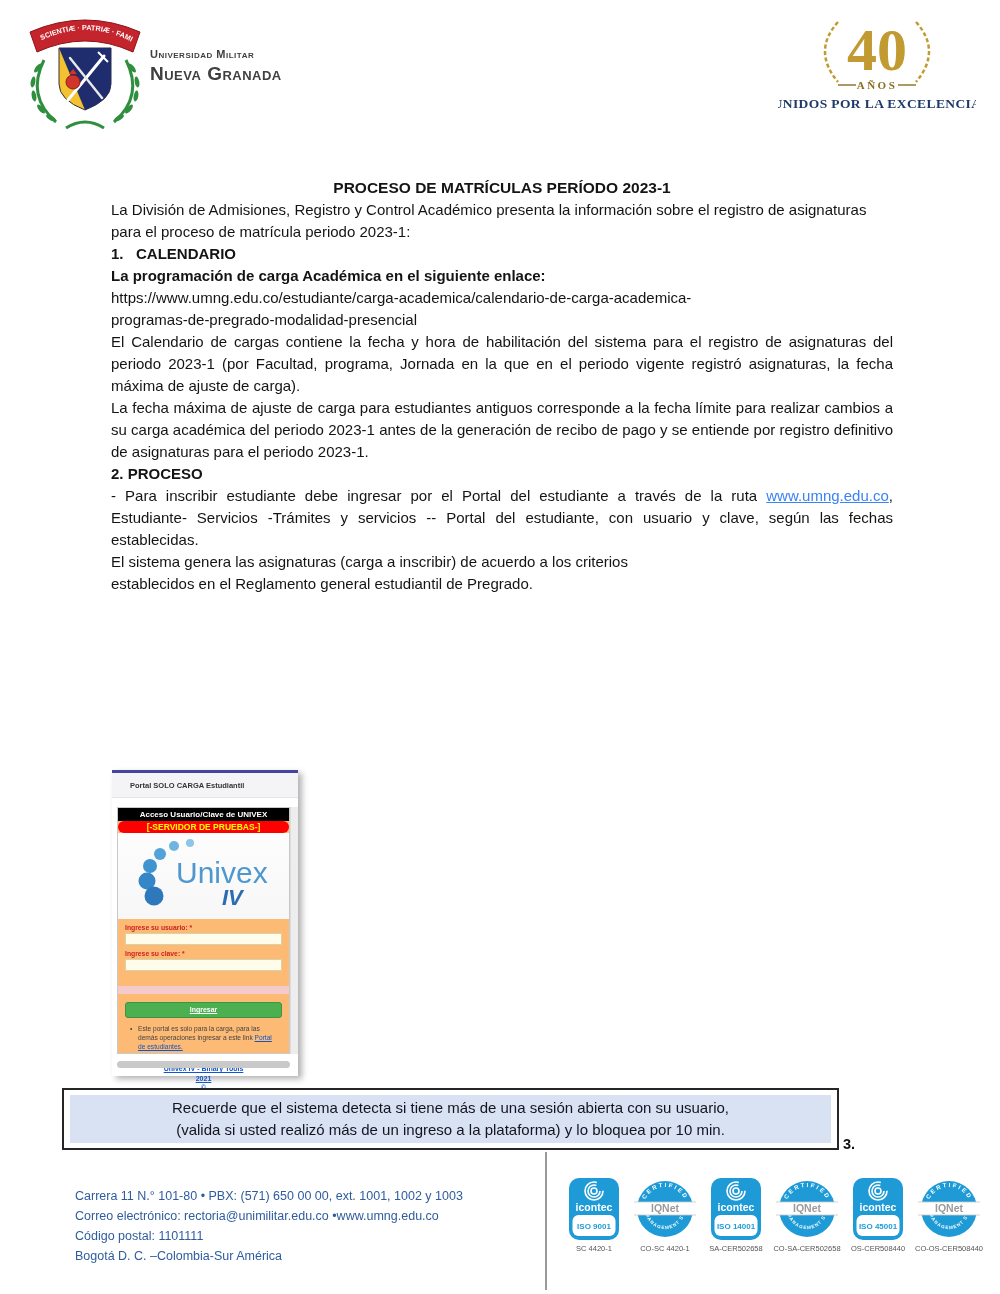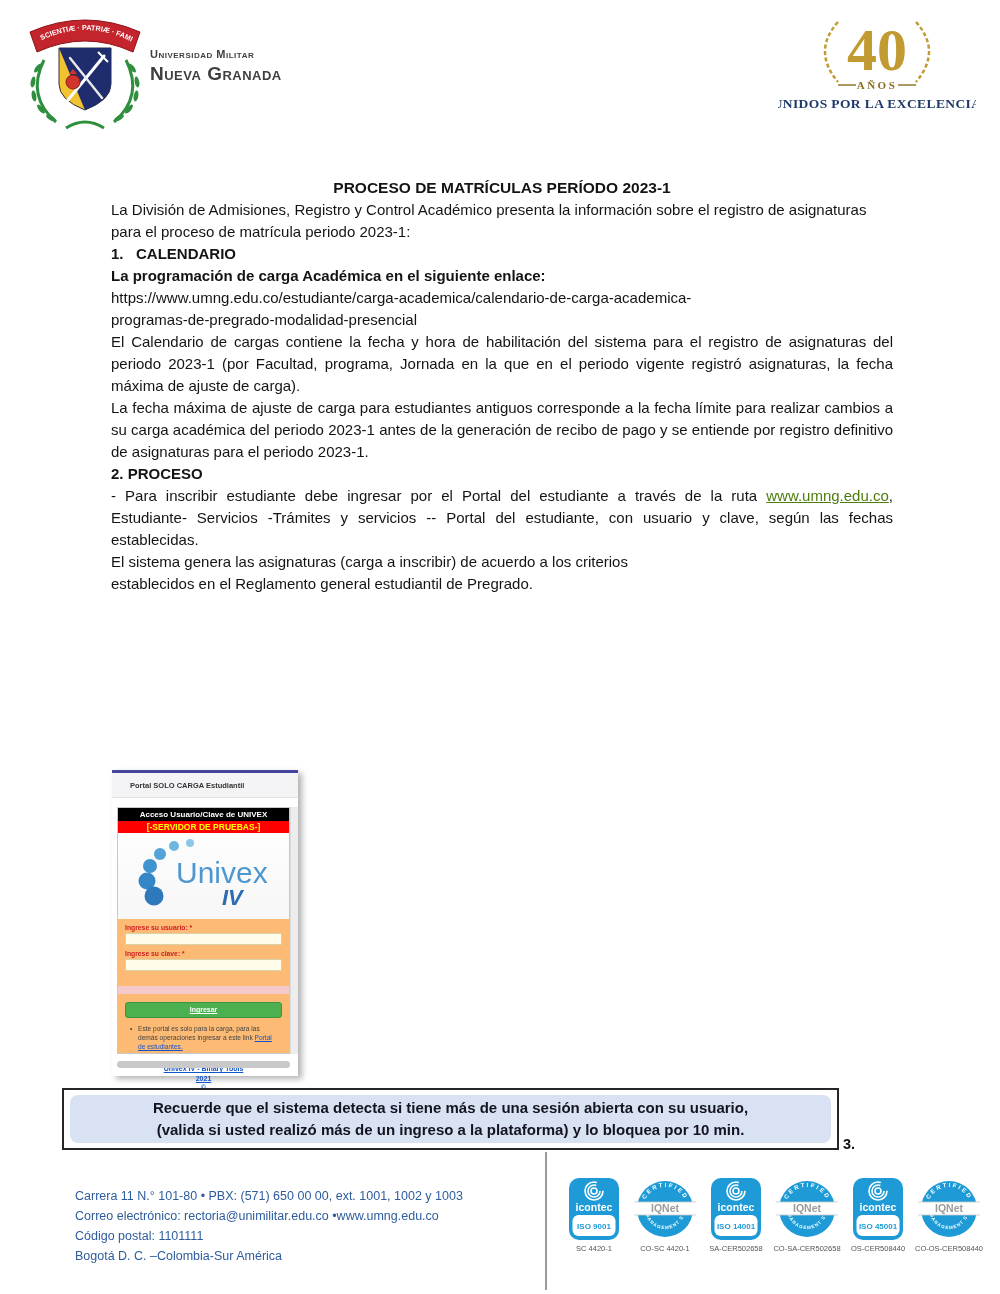--- a/index.html
+++ b/index.html
@@ -20,52 +20,52 @@
   .title{text-align:center;font-weight:bold;font-size:15.5px;}
   .p-intro{margin-top:19px;}
   .h-num{margin-top:18px;font-weight:bold;white-space:pre-wrap;}
   .p-lead{margin-top:19px;font-weight:bold;}
   .p-url{margin-top:19px;white-space:pre-line;}
   .p-just{margin-top:19px;text-align:justify;}
   .p-just2{margin-top:18px;text-align:justify;}
   .h-proc{margin-top:19px;font-weight:bold;}
   .p-proc{margin-top:19px;text-align:justify;}
   .p-sys{margin-top:16px;white-space:pre-line;}
-  a.doclink{color:#4d7c0f;text-decoration:underline;cursor:pointer;}
+  a.doclink{color:#3b82f6;text-decoration:underline;cursor:pointer;}
 
   
   .portal{position:absolute;left:112px;top:770px;width:186px;height:306px;background:#fff;
           box-shadow:4px 3px 6px rgba(0,0,0,.30);}
   .portal-topline{height:3px;background:#45459c;}
   .portal-head{height:24px;background:#f4f4f6;border-bottom:1px solid #e4e4e4;font-size:7.5px;
                font-weight:bold;color:#333;display:flex;align-items:center;padding-left:18px;text-align:right;}
   .panel{position:absolute;left:5px;right:8px;top:37px;bottom:22px;border:1px solid #c9c9c9;background:#fdba74;}
   .vscroll{position:absolute;right:0;top:37px;bottom:22px;width:7px;background:#ededed;border-left:1px solid #dcdcdc;}
   .bar-black{height:13px;background:#000;color:#fff;font-size:8px;font-weight:bold;text-align:center;line-height:13px;}
-  .bar-red{height:12px;background:#ff0000;color:#ffff00;font-size:8.5px;font-weight:bold;text-align:center;line-height:12px;}
+  .bar-red{height:12px;background:#ff0000;color:#ffff00;font-size:8.5px;font-weight:bold;text-align:center;line-height:12px;border-radius:6px;}
   .logo-zone{height:86px;position:relative;background:linear-gradient(#fdfdfd,#f7f7f7);}
   .fld-label{color:#cc2222;font-size:6.8px;font-weight:bold;margin:5px 7px 2px;}
   .fld-input{display:block;box-sizing:border-box;height:12px;width:calc(100% - 14px);margin:0 7px;
              background:#fffde9;border:1px solid #d8d3a6;border-radius:1px;}
   .pink-bar{height:8px;background:#f5caca;margin-top:15px;}
   .btn-green{height:14px;margin:8px 7px 0;background:#4caf50;border:1px solid #3d9443;border-radius:3px;
              color:#fff;font-size:7px;font-weight:bold;text-align:center;line-height:13px;
              text-decoration:underline;cursor:pointer;}
   .note{font-size:6.6px;color:#444;margin:6px 10px 0 20px;line-height:9px;position:relative;}
   .note::before{content:"•";position:absolute;left:-8px;top:0;color:#444;}
   .note a{color:#1155cc;text-decoration:underline;cursor:pointer;}
   .plinks{text-align:center;font-size:7px;font-weight:bold;margin-top:13px;line-height:9.5px;}
   .plinks a{color:#1155cc;text-decoration:underline;display:block;cursor:pointer;}
   .hscroll{position:absolute;left:5px;right:8px;bottom:8px;height:7px;background:#c9c9c9;border-radius:4px;}
 
   
   .warnbox{position:absolute;left:62px;top:1088px;width:777px;box-sizing:border-box;
            border:2px solid #262626;background:#fff;padding:5px 6px;}
-  .warn-hl{background:#d9e2f3;text-align:center;font-weight:bold;font-size:15px;line-height:22px;
-           color:#141420;padding:2px 4px;border-radius:8px;}
+  .warn-hl{background:#d9e2f3;text-align:center;font-weight:normal;font-size:15px;line-height:22px;
+           color:#141420;padding:2px 4px;}
   .pageno{position:absolute;left:843px;top:1136px;font-weight:bold;font-size:14.5px;color:#111;}
 
   
   .f-divider{position:absolute;left:545px;top:1152px;width:2px;height:138px;background:#9a9a9a;}
   .contact{position:absolute;left:75px;top:1186px;font-size:12.5px;line-height:20px;color:#2e5c9e;}
   .badges{position:absolute;left:562px;top:1178px;width:432px;display:flex;gap:7px;align-items:flex-start;}
   .badge-unit{width:64px;display:flex;flex-direction:column;align-items:center;}
   .badge-label{margin-top:4px;font-size:7.5px;color:#555;white-space:nowrap;}
 </style>
 </head>

